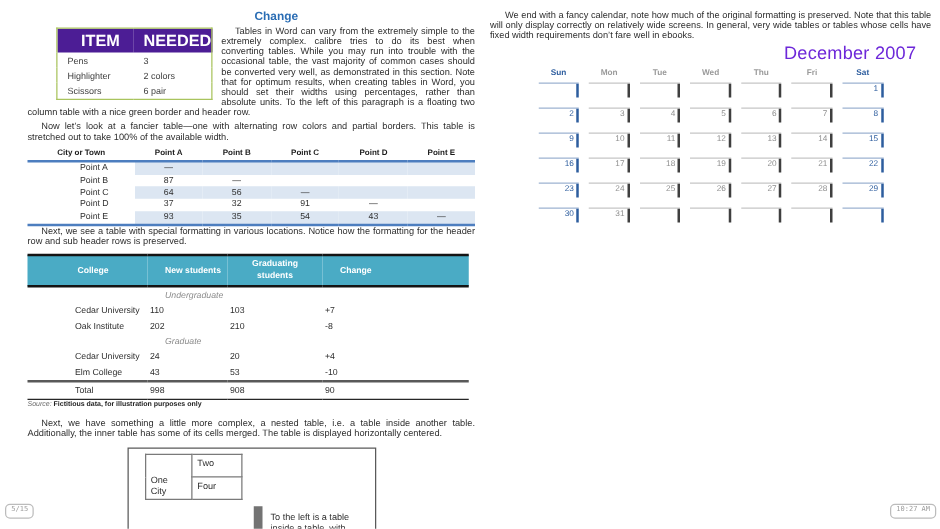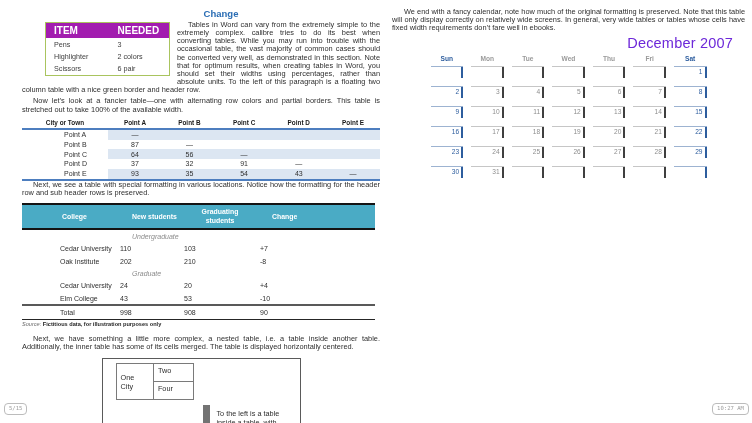--- a/index.html
+++ b/index.html
@@ -15,22 +15,22 @@
     text-align:center; padding-left:40px; margin-bottom:2px; }
   .para { font-size:7.4px; line-height:8.15px; text-align:justify; color:#2e2e2e; }
   .indent { text-indent:11px; }
   .flow { overflow:visible; }
 
   table { border-collapse:collapse; }
 
   
   .item-table { float:left; width:125px; margin:1px 7px 3px 23px;
     border:1px solid #a9c45e; font-size:7.2px; }
-  .item-table th { background:#a21caf; color:#fff; font-weight:bold;
-    text-align:left; padding:2px 0 2px 8px; font-size:10px; }
+  .item-table th { background:#4c1d95; color:#fff; font-weight:bold;
+    text-align:center; padding:2px 0 2px 8px; font-size:13px; }
   .item-table td { padding:1.6px 0 1.6px 8px; color:#3d3d3d; }
   .item-table th:last-child, .item-table td:last-child { width:60px; }
 
   
   .distance-table { width:100%; margin-top:4px; font-size:7px; clear:left; }
   .distance-table thead th { font-size:6.4px; font-weight:bold; color:#1a1a1a;
     text-align:center; padding:1px 0 2px; border-bottom:2px solid #4d7ebf; }
   .distance-table tbody td { text-align:center; padding:1.4px 0; color:#303030; }
   .distance-table tbody td:first-child { text-align:left; padding-left:42px; background:#fff !important; }
   .distance-table tbody tr.alt td { background:#dce6f2; }
@@ -57,21 +57,21 @@
   .source-note em { font-style:italic; color:#6a6a6a; }
 
   
   .nested-outer { width:199px; margin:7px auto 0; border:1px solid #5a5a5a;
     display:flex; min-height:53px; }
   .nested-left { width:102px; padding:4px 0 0 13px; }
   .nested-right { width:97px; border-left:7px solid #737373; padding:5px 5px 0 6px;
     font-size:7.3px; line-height:8.8px; color:#2e2e2e;margin-top:46px; }
   .inner-table { width:78px; border:1px solid #7a7a7a; font-size:7.3px; color:#2e2e2e; }
   .inner-table td { border:1px solid #7a7a7a; padding:2px 2px 2px 4px; height:18px; vertical-align:top; }
-  .inner-merged { display:flex; flex-direction:column; justify-content:center; height:31px; }
+  .inner-merged { display:flex; flex-direction:column; justify-content:flex-end; height:31px; }
 
   
   .cal-title { font-size:14.5px; color:#6d28d9; text-align:right;
     padding-right:12px; margin-top:3px; letter-spacing:.2px; }
   .calendar { width:292px; margin:3px auto 0; border-collapse:separate; border-spacing:8px 0; table-layout:fixed; }
   .calendar th { font-size:6.6px; font-weight:bold; padding-bottom:3px; text-align:center; height:12px; }
   .calendar th.wknd { color:#2d5d9e; }
   .calendar th.wkdy { color:#9a9a9a; }
   .calendar td { height:20px; vertical-align:top; border-top:1px solid #c6c6c6; }
   .calendar td.wknd { border-top-color:#9db3d1; }

